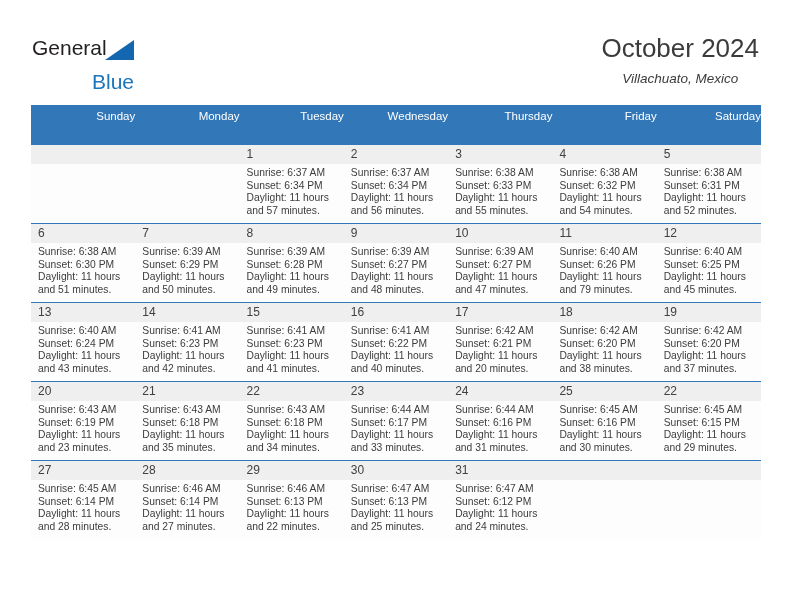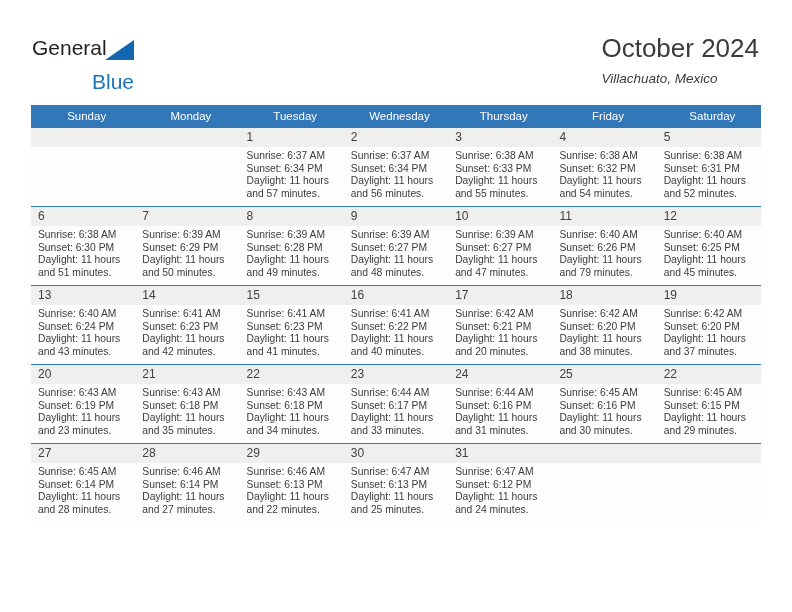--- a/index.html
+++ b/index.html
@@ -54,21 +54,21 @@
     color: #1b75bb;
     line-height: 24px;
     white-space: nowrap;
     margin-top: 12px;
   }
 
   .title-block {
     position: absolute;
     right: 33px;
     top: 32px;
-    text-align: left;
+    text-align: center;
   }
   .cal-title {
     font-size: 26px;
     color: #3b3b3b;
     line-height: 32px;
     white-space: nowrap;
   }
   .cal-subtitle {
     margin-top: 6px;
     font-size: 13.5px;
@@ -87,22 +87,22 @@
     border-collapse: collapse;
     table-layout: fixed;
   }
   .calendar col { width: 104.285px; }
 
   .dow-row th {
     background: #3277b8;
     color: #ffffff;
     font-size: 11.5px;
     font-weight: normal;
-    text-align: center;
-    padding: 5px 0 4px 7px;
+    text-align: right;
+    padding: 5px 0 21px 7px;
     height: 11px;
     line-height: 13px;
     border: none;
   }
 
   .week-row td {
     vertical-align: top;
     padding: 0;
     border-top: 1.4px solid #3277b8;
     background: #fdfdfd;

